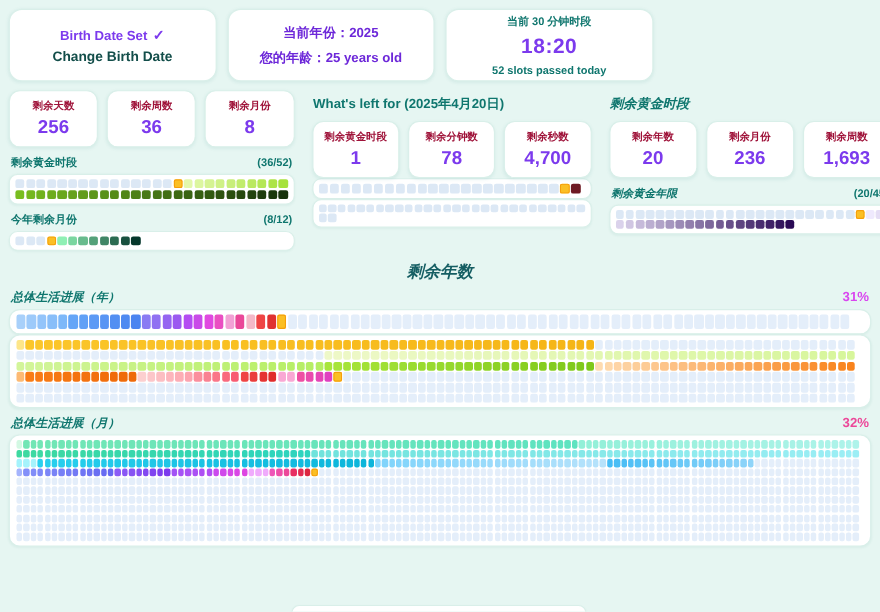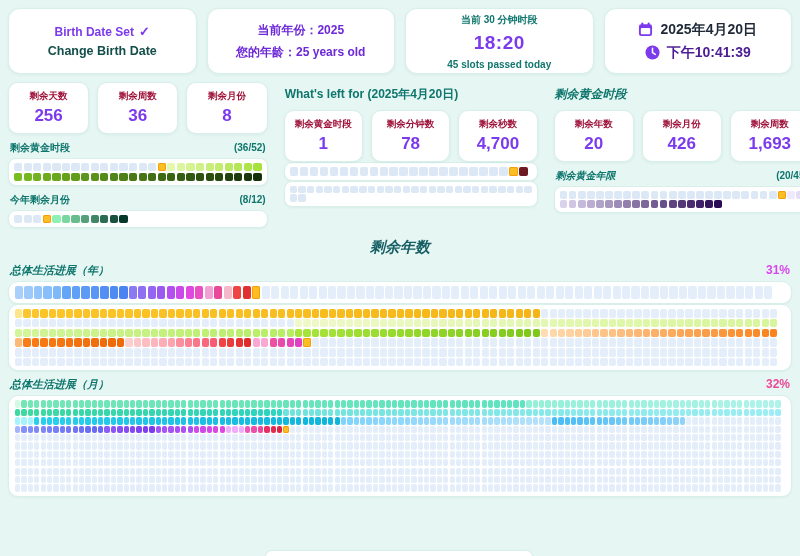--- a/index.html
+++ b/index.html
@@ -84,41 +84,23 @@
     </div>
 
     <div class="card">
       <div class="purple-line">当前年份：2025</div>
       <div class="purple-line">您的年龄：25 years old</div>
     </div>
 
     <div class="card">
       <div class="teal-small">当前 30 分钟时段</div>
       <div class="slot-time">18:20</div>
-      <div class="teal-small">45 slots passed today</div>
+      <div class="teal-small">52 slots passed today</div>
     </div>
 
-    <div class="card">
-      <div class="dt-row">
-        <svg class="icon-svg" width="15" height="15" viewBox="0 0 16 16">
-          <rect x="1" y="2.5" width="14" height="12.5" rx="2.5" fill="#7c3aed"></rect>
-          <rect x="3.5" y="0.5" width="2.2" height="4" rx="1.1" fill="#7c3aed"></rect>
-          <rect x="10.3" y="0.5" width="2.2" height="4" rx="1.1" fill="#7c3aed"></rect>
-          <rect x="3" y="6.5" width="10" height="6.5" rx="1" fill="#ffffff"></rect>
-        </svg>
-        <span>2025年4月20日</span>
-      </div>
-      <div class="dt-row time-row">
-        <svg class="icon-svg" width="15" height="15" viewBox="0 0 16 16">
-          <circle cx="8" cy="8" r="7.5" fill="#7c3aed"></circle>
-          <path d="M8 3.5 V8 L11 10" stroke="#ffffff" stroke-width="1.6" fill="none" stroke-linecap="round"></path>
-        </svg>
-        <span>下午10:41:39</span>
-      </div>
-    </div>
   </div>
 
   <div class="mid">
 
     <div class="col">
       <div class="stat-row">
         <div class="stat-card">
           <div class="stat-label">剩余天数</div>
           <div class="stat-value">256</div>
         </div>
@@ -295,21 +277,21 @@
 
     <div class="col">
       <div class="col-h kai">剩余黄金时段</div>
       <div class="stat-row">
         <div class="stat-card">
           <div class="stat-label">剩余年数</div>
           <div class="stat-value">20</div>
         </div>
         <div class="stat-card">
           <div class="stat-label">剩余月份</div>
-          <div class="stat-value">426</div>
+          <div class="stat-value">236</div>
         </div>
         <div class="stat-card">
           <div class="stat-label">剩余周数</div>
           <div class="stat-value">1,693</div>
         </div>
       </div>
       <div class="grid-label">
         <span class="kai">剩余黄金年限</span>
         <span>(20/45)</span>
       </div>

